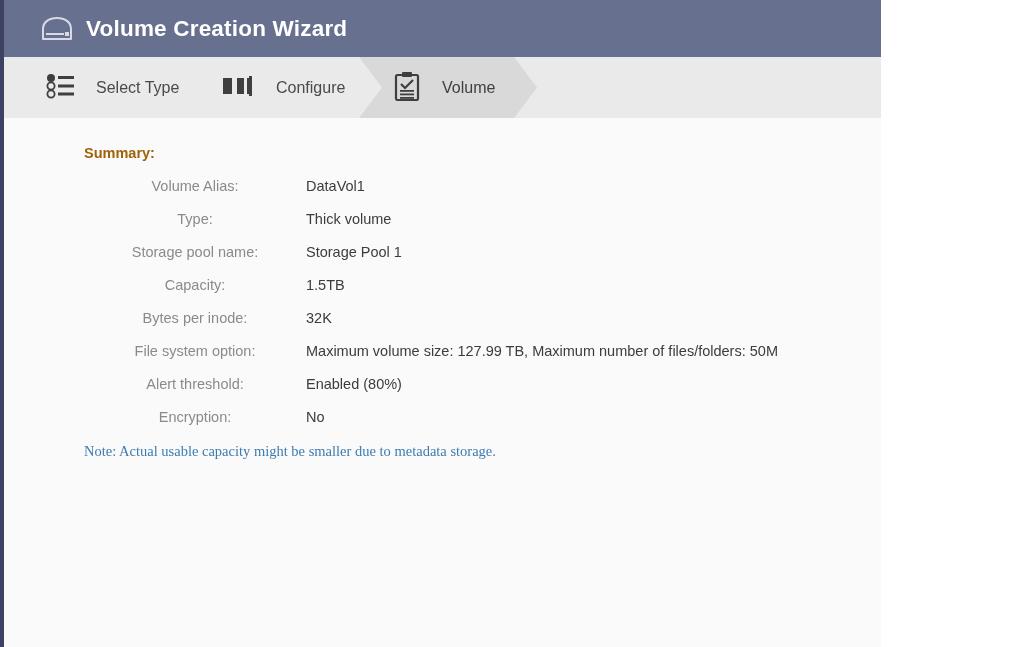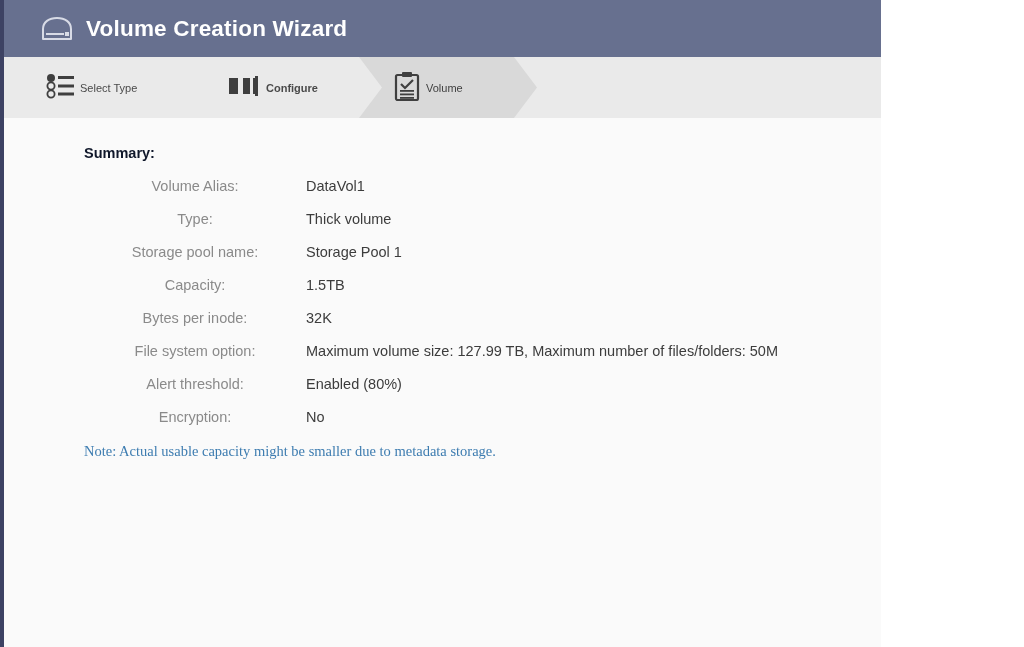--- a/index.html
+++ b/index.html
@@ -78,27 +78,27 @@
     height: 61px;
     display: flex;
     align-items: center;
     cursor: pointer;
   }
   .step-icon {
     display: block;
     flex: none;
   }
   .step-label {
-    margin-left: 6px;
-    font-size: 11px;
+    margin-left: 22px;
+    font-size: 16px;
     color: #4a4a4a;
     white-space: nowrap;
   }
   .step-1 { left: 42px; }
-  .step-2 { left: 224px; font-weight: bold; }
+  .step-2 { left: 218px; }
   .step-3 { left: 390px; }
 
   .step-active-bg {
     position: absolute;
     left: 355px;
     top: 0;
     width: 178px;
     height: 61px;
     background: #d9d9d9;
     clip-path: polygon(0 0, 155px 0, 178px 50%, 155px 100%, 0 100%, 23px 50%);
@@ -114,21 +114,21 @@
     height: 529px;
     background: #fafafa;
   }
 
   .summary-heading {
     position: absolute;
     left: 80px;
     top: 27px;
     font-size: 14.5px;
     font-weight: bold;
-    color: #0f172a;
+    color: #a16207;
   }
 
   .rows {
     position: absolute;
     left: 80px;
     top: 60px;
     width: 900px;
   }
   .row {
     display: flex;

